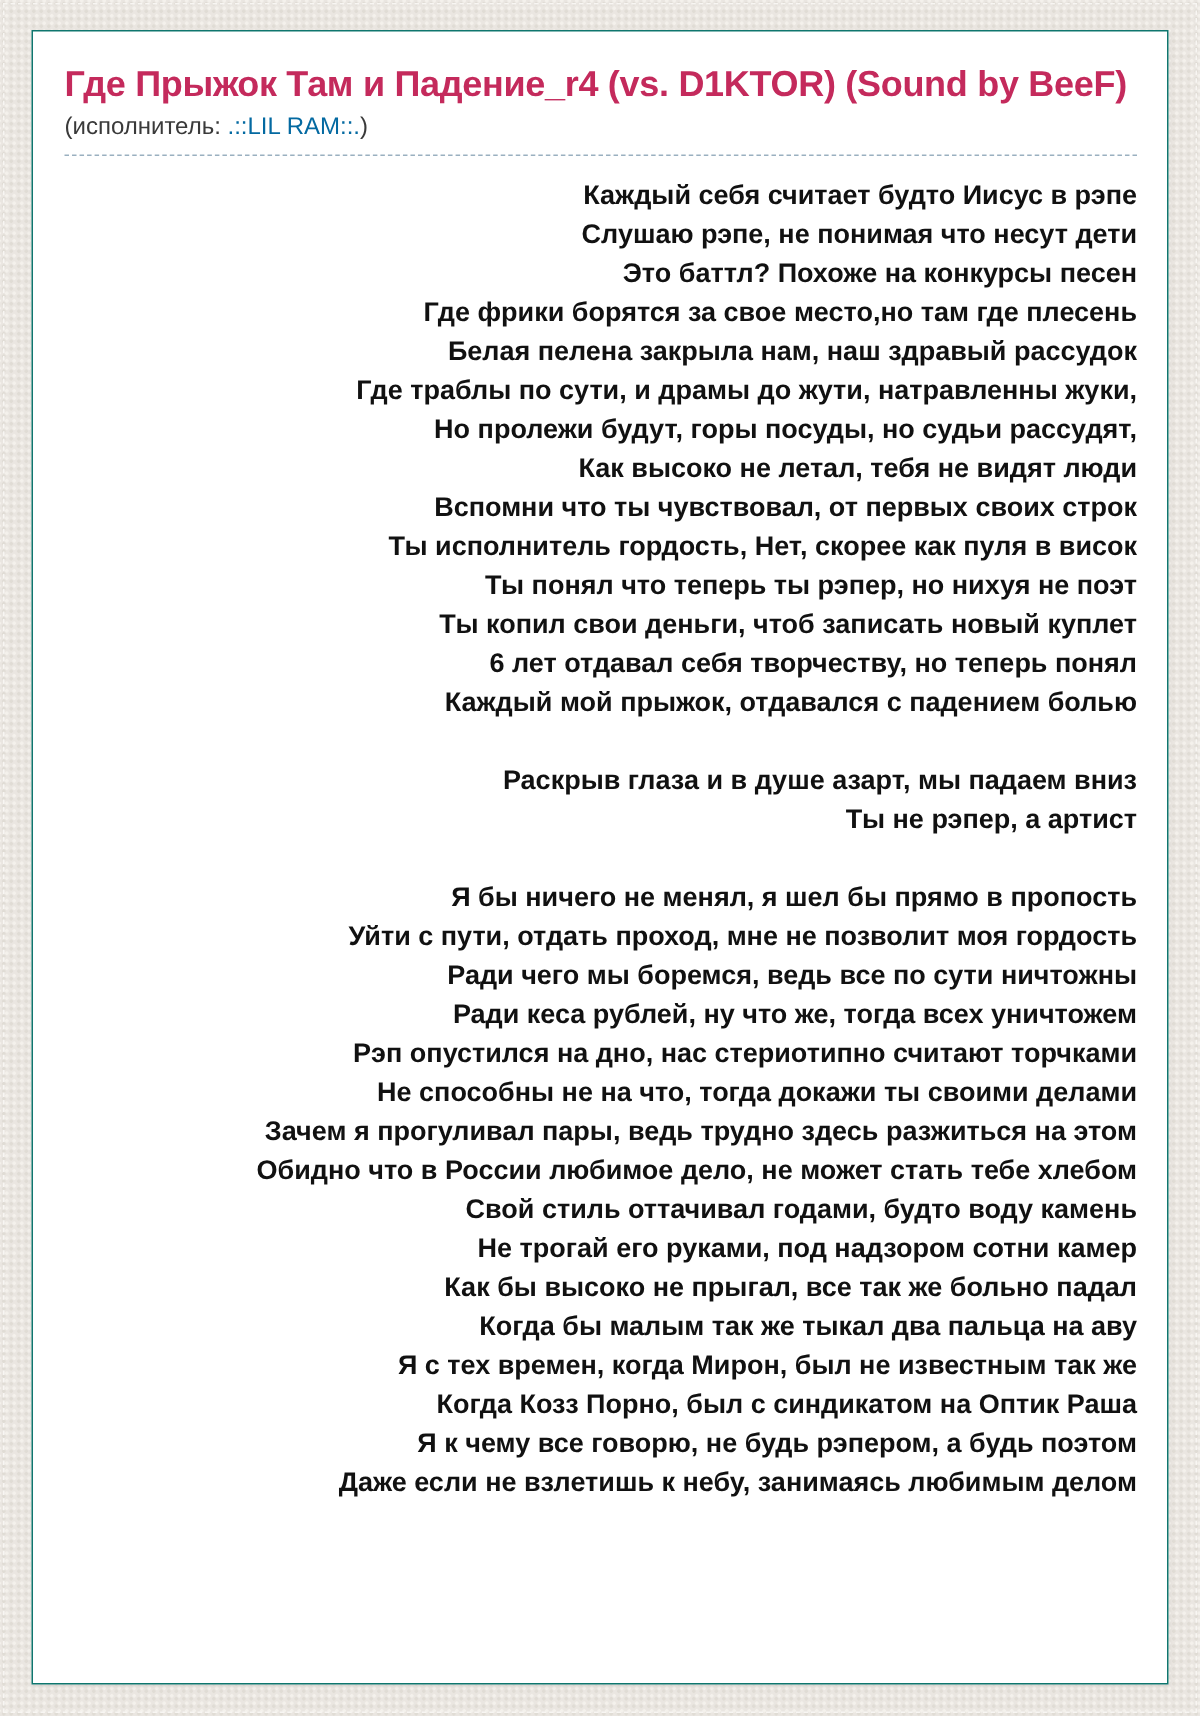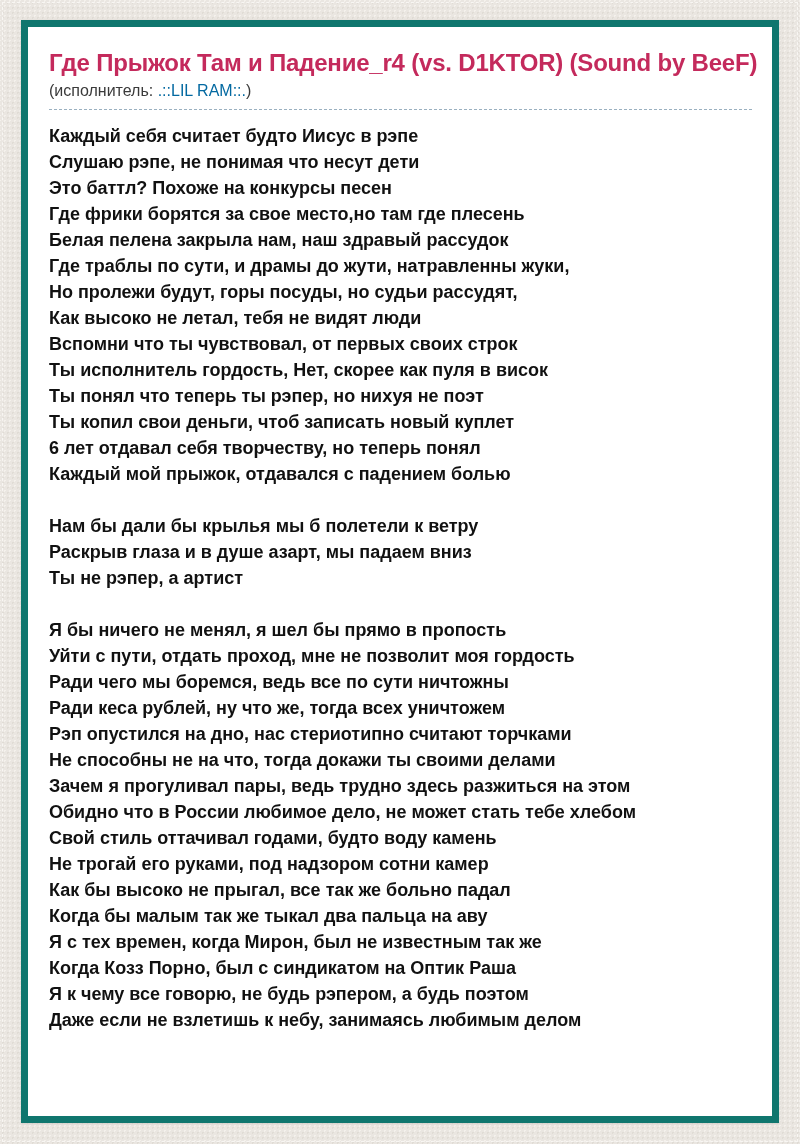--- a/index.html
+++ b/index.html
@@ -26,21 +26,21 @@
     pointer-events: none;
   }
   .card {
     position: absolute;
     left: 21px;
     top: 20px;
     width: 758px;
     height: 1103px;
     box-sizing: border-box;
     background: #ffffff;
-    border: 7px solid #0f766e;
+    border: 1px solid #0f766e;
     box-shadow: 0 1px 3px rgba(0,0,0,0.10);
     padding: 21px 20px 24px 21px;
   }
   .page-title {
     margin: 0;
     font-size: 24px;
     line-height: 30px;
     font-weight: bold;
     color: #c42a5c;
     white-space: nowrap;
@@ -63,20 +63,21 @@
   .lyrics {
     margin-top: 13px;
     font-size: 18px;
     font-weight: bold;
     color: #111111;
   }
   .lyric-line {
     min-height: 26px;
     line-height: 26px;
     white-space: nowrap;
+    text-align: right;
   }
 </style>
 </head>
 <body>
 
 <div class="page-edge"></div>
 
 <div class="card">
   <h1 class="page-title">Где Прыжок Там и Падение_r4 (vs. D1KTOR) (Sound by BeeF)</h1>
 
@@ -91,21 +92,20 @@
       <div class="lyric-line">Где траблы по сути, и драмы до жути, натравленны жуки,</div>
       <div class="lyric-line">Но пролежи будут, горы посуды, но судьи рассудят,</div>
       <div class="lyric-line">Как высоко не летал, тебя не видят люди</div>
       <div class="lyric-line">Вспомни что ты чувствовал, от первых своих строк</div>
       <div class="lyric-line">Ты исполнитель гордость, Нет, скорее как пуля в висок</div>
       <div class="lyric-line">Ты понял что теперь ты рэпер, но нихуя не поэт</div>
       <div class="lyric-line">Ты копил свои деньги, чтоб записать новый куплет</div>
       <div class="lyric-line">6 лет отдавал себя творчеству, но теперь понял</div>
       <div class="lyric-line">Каждый мой прыжок, отдавался с падением болью</div>
       <div class="lyric-line"></div>
-      <div class="lyric-line">Нам бы дали бы крылья мы б полетели к ветру</div>
       <div class="lyric-line">Раскрыв глаза и в душе азарт, мы падаем вниз</div>
       <div class="lyric-line">Ты не рэпер, а артист</div>
       <div class="lyric-line"></div>
       <div class="lyric-line">Я бы ничего не менял, я шел бы прямо в пропость</div>
       <div class="lyric-line">Уйти с пути, отдать проход, мне не позволит моя гордость</div>
       <div class="lyric-line">Ради чего мы боремся, ведь все по сути ничтожны</div>
       <div class="lyric-line">Ради кеса рублей, ну что же, тогда всех уничтожем</div>
       <div class="lyric-line">Рэп опустился на дно, нас стериотипно считают торчками</div>
       <div class="lyric-line">Не способны не на что, тогда докажи ты своими делами</div>
       <div class="lyric-line">Зачем я прогуливал пары, ведь трудно здесь разжиться на этом</div>

